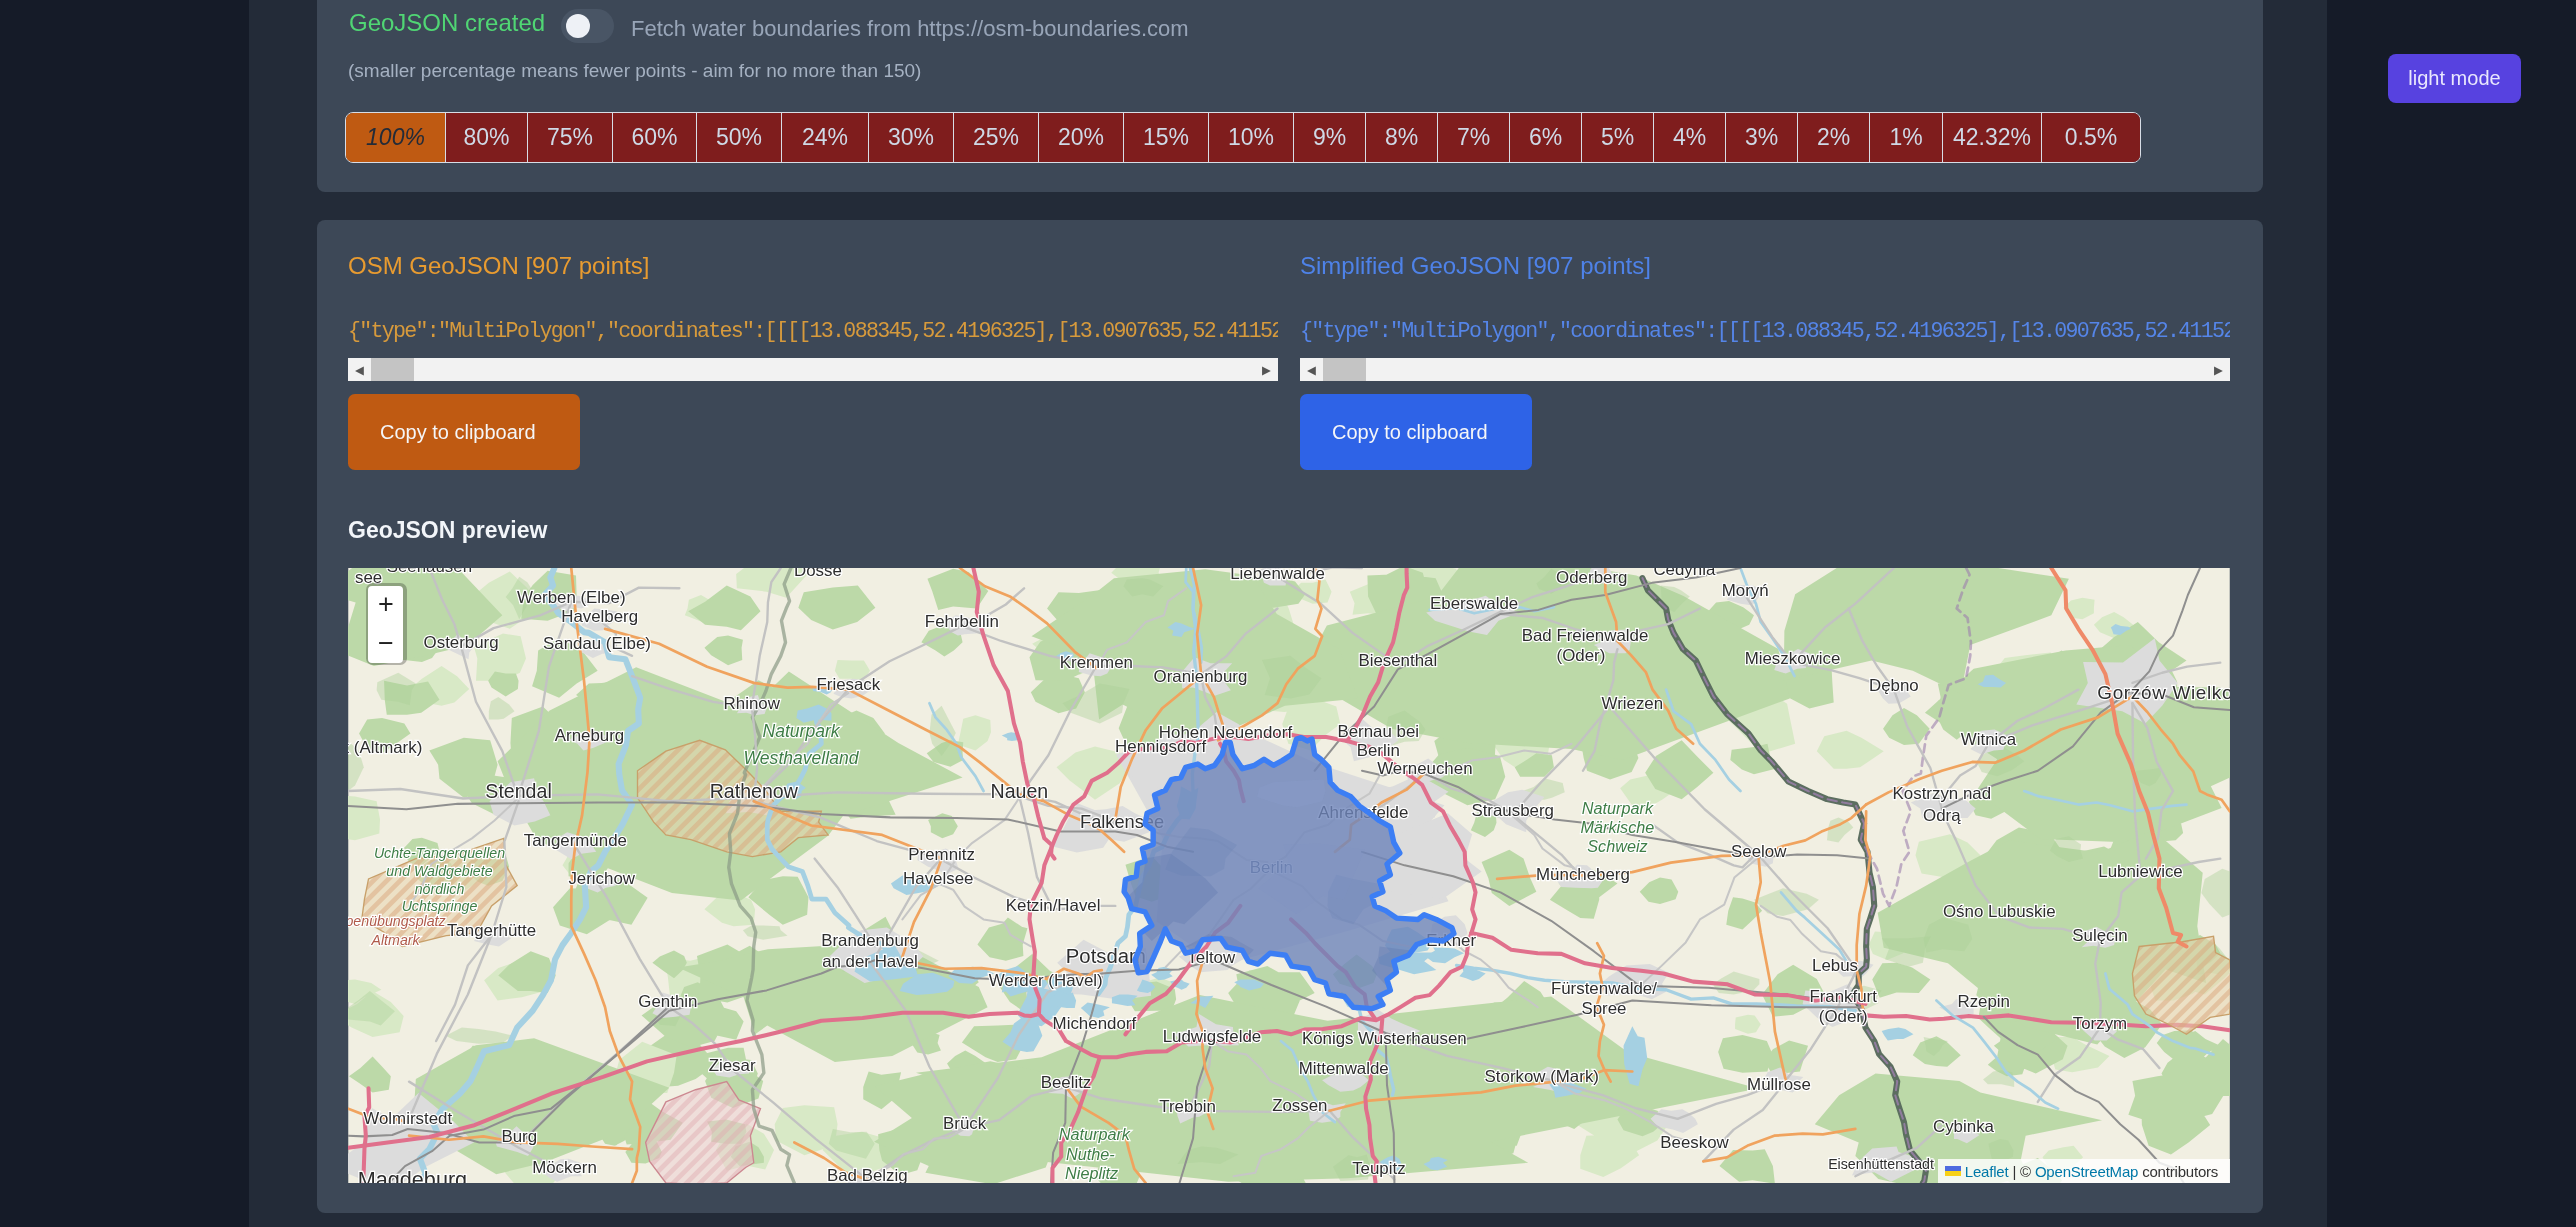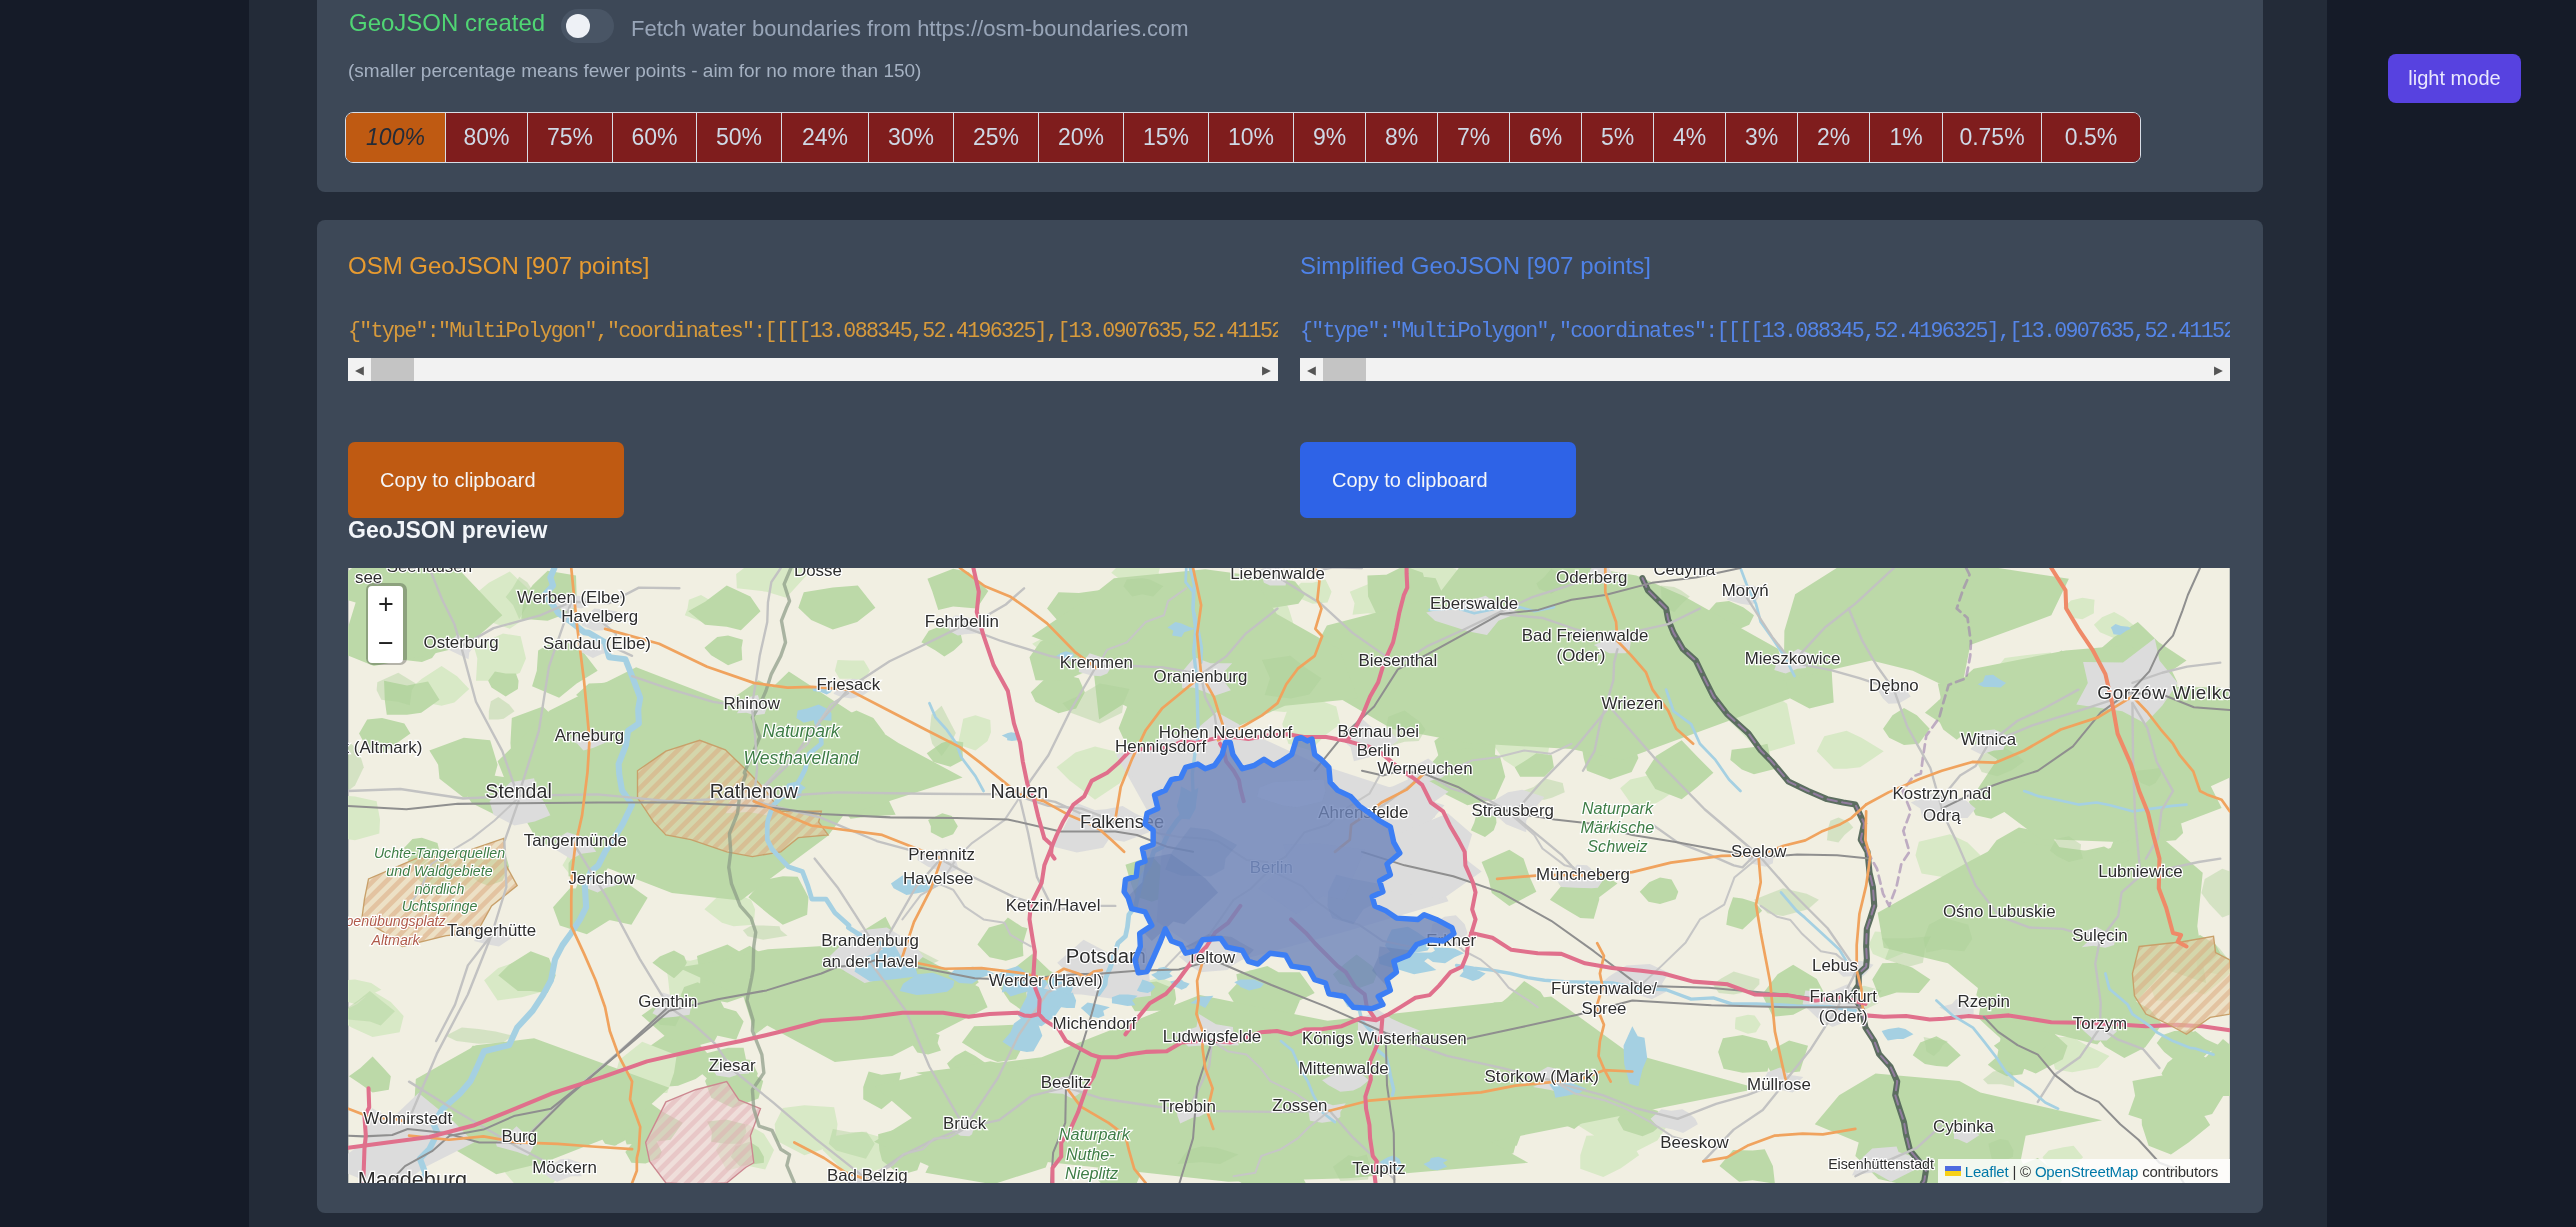--- a/index.html
+++ b/index.html
@@ -14,22 +14,22 @@
 .pb:first-child { border-left:none; border-radius:6.8px 0 0 6.8px;font-style:italic; }
 .pb:last-child { border-radius:0 6.8px 6.8px 0; }
 .pb.sel { background:#bf5a12; color:#232b38; }
 #pctrow { position:absolute; left:28px; top:153px; display:flex; border:1.4px solid #d8dde6; border-radius:8px; }
 .code { position:absolute; top:95px; width:930px; height:32px; overflow:hidden; white-space:nowrap;
   font-family:"Liberation Mono",monospace; font-size:21.6px; letter-spacing:-1.7px; line-height:32px; }
 .sbar { position:absolute; top:138px; width:930px; height:23px; background:#f2f2f2; }
 .sthumb { position:absolute; left:23px; top:0; width:43px; height:23px; background:#c4c4c4; }
 .sarrow { position:absolute; top:0; width:23px; height:23px; color:#555; font-size:11.5px;
   display:flex; align-items:center; justify-content:center; }
-.copy { position:absolute; top:174px; width:276px; height:76px; border-radius:6.8px; color:#f5f6f8;
-  font-size:20px; display:flex; align-items:center; padding-left:32px;margin-top:48px; }
+.copy { position:absolute; top:174px; width:232px; height:76px; border-radius:6.8px; color:#f5f6f8;
+  font-size:20px; display:flex; align-items:center; padding-left:32px; }
 </style></head><body>
 <div id="wrap">
   <div class="panel" id="p1">
     <div class="abs" style="left:32px;top:50px;font-size:24px;color:#50d674">GeoJSON created</div>
     <div class="abs" style="left:244px;top:50px;width:53px;height:34px;border-radius:17px;background:#495565">
       <div class="abs" style="left:4.7px;top:4.7px;width:24px;height:24px;border-radius:50%;background:#eef1f6"></div>
     </div>
     <div class="abs" style="left:314px;top:57px;font-size:22px;color:#98a5b8">Fetch water boundaries from https://osm-boundaries.com</div>
     <div class="abs" style="left:31px;top:101px;font-size:19px;color:#a5b1c2">(smaller percentage means fewer points - aim for no more than 150)</div>
     <div id="pctrow">
@@ -46,21 +46,21 @@
         <div class="pb" style="width:85px">10%</div>
         <div class="pb" style="width:72px">9%</div>
         <div class="pb" style="width:72px">8%</div>
         <div class="pb" style="width:72px">7%</div>
         <div class="pb" style="width:72px">6%</div>
         <div class="pb" style="width:72px">5%</div>
         <div class="pb" style="width:72px">4%</div>
         <div class="pb" style="width:72px">3%</div>
         <div class="pb" style="width:72px">2%</div>
         <div class="pb" style="width:73px">1%</div>
-        <div class="pb" style="width:99px">0.75%</div>
+        <div class="pb" style="width:99px">42.32%</div>
         <div class="pb" style="width:99px">0.5%</div>
       </div>
   </div>
   <div class="panel" id="p2">
     <div class="abs" style="left:31px;top:32px;font-size:24px;color:#e89b30">OSM GeoJSON [907 points]</div>
     <div class="abs" style="left:983px;top:32px;font-size:24px;color:#4e82e8">Simplified GeoJSON [907 points]</div>
     <div class="code" style="left:31px;color:#d79a3c">{"type":"MultiPolygon","coordinates":[[[[13.088345,52.4196325],[13.0907635,52.4115212],[13.0917566,52.4114841],[13.0925463,52.4041532],[13.1043431,52.3964389]</div>
     <div class="code" style="left:983px;color:#5585e8">{"type":"MultiPolygon","coordinates":[[[[13.088345,52.4196325],[13.0907635,52.4115212],[13.0917566,52.4114841],[13.0925463,52.4041532],[13.1043431,52.3964389]</div>
     <div class="sbar" style="left:31px">
         <div class="sarrow" style="left:0">◀</div>

